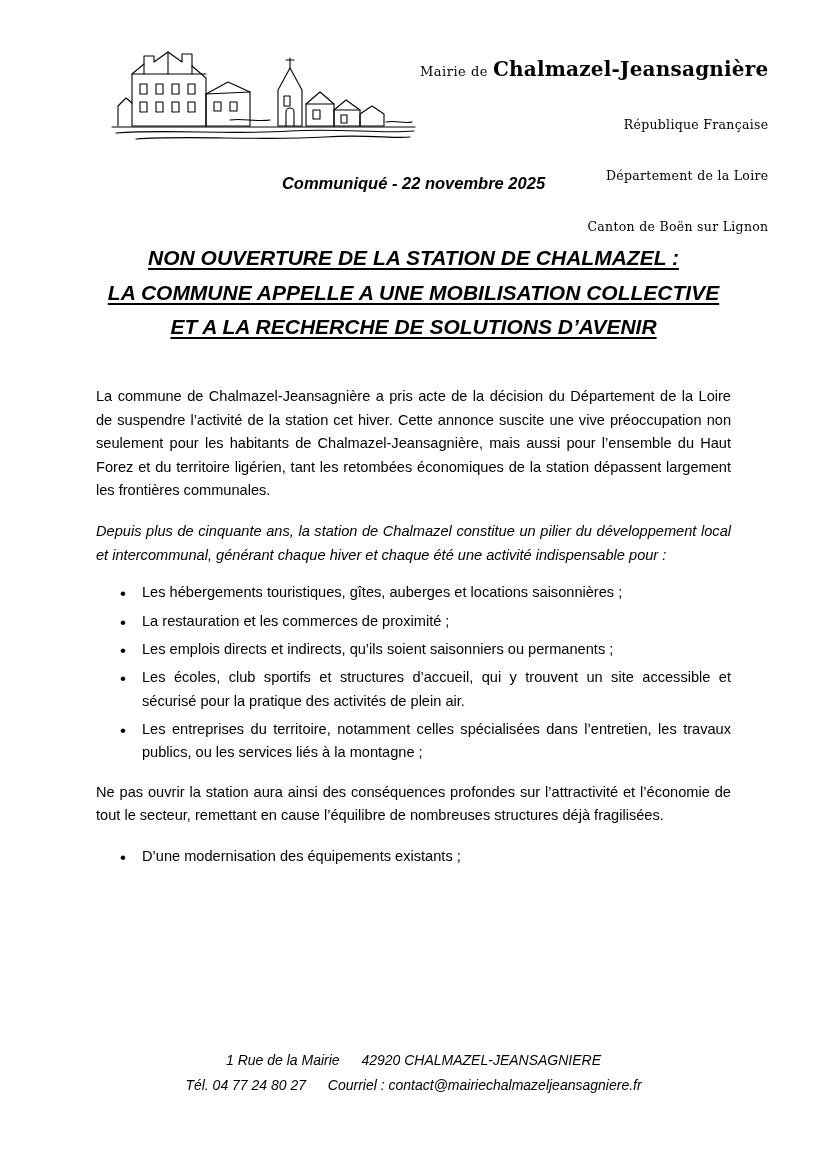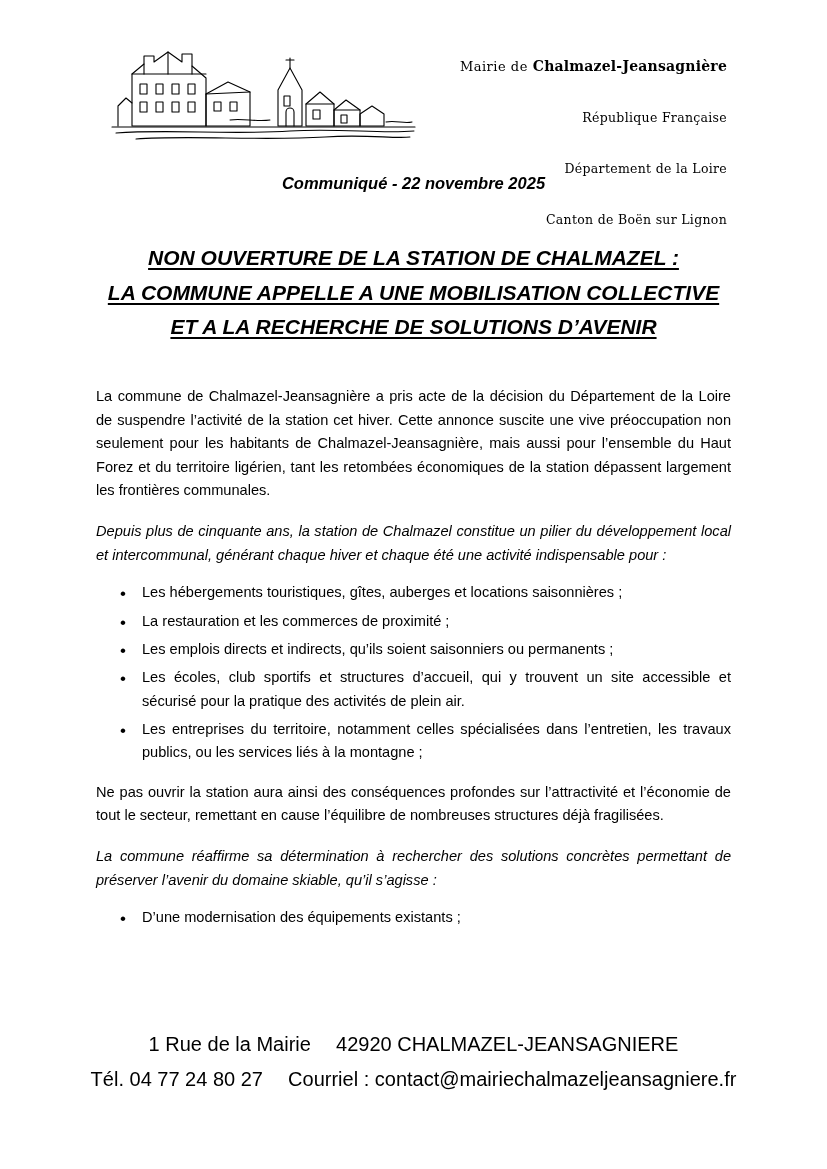--- a/index.html
+++ b/index.html
@@ -49,21 +49,21 @@
   .mairie-line1 {
     font-size: 15px;
     letter-spacing: .2px;
     white-space: nowrap;
   }
   .mairie-line1 .small {
     font-size: 13px;
     letter-spacing: .5px;
   }
   .mairie-line1 .big {
-    font-size: 14px;
+    font-size: 20px;
     font-weight: bold;
   }
   .mairie-sub {
     font-size: 12.5px;
     letter-spacing: .3px;
     white-space: nowrap;
     margin-top: 34px;
   }
 
   
@@ -121,21 +121,22 @@
     margin: 34px 0 17px 0;
   }
 
   
   .footer {
     position: absolute;
     left: 0;
     right: 0;
     bottom: 72px;
     text-align: center;
-    font-size: 20px;
+    font-style: italic;
+    font-size: 14px;
     line-height: 1.75;
   }
   .footer .sp { display: inline-block; width: 14px; }
 </style>
 </head>
 <body>
 
 <div class="page">
 
   <div class="header">
@@ -218,21 +219,20 @@
       <li>Les hébergements touristiques, gîtes, auberges et locations saisonnières ;</li>
       <li>La restauration et les commerces de proximité ;</li>
       <li>Les emplois directs et indirects, qu’ils soient saisonniers ou permanents ;</li>
       <li>Les écoles, club sportifs et structures d’accueil, qui y trouvent un site accessible et sécurisé pour la pratique des activités de plein air.</li>
       <li>Les entreprises du territoire, notamment celles spécialisées dans l’entretien, les travaux publics, ou les services liés à la montagne ;</li>
     </ul>
 
     <p>Ne pas ouvrir la station aura ainsi des conséquences profondes sur l’attractivité et l’économie de tout le secteur, remettant en cause l’équilibre de nombreuses structures déjà fragilisées.</p>
 
 
-    <p class="tight">La commune réaffirme sa détermination à rechercher des solutions concrètes permettant de préserver l’avenir du domaine skiable, qu’il s’agisse :</p>
 
     <ul class="bullets">
       <li>D’une modernisation des équipements existants ;</li>
     </ul>
   </div>
 
   <div class="footer">
     <div>
       <span>1 Rue de la Mairie</span>
       <span class="sp"></span>

